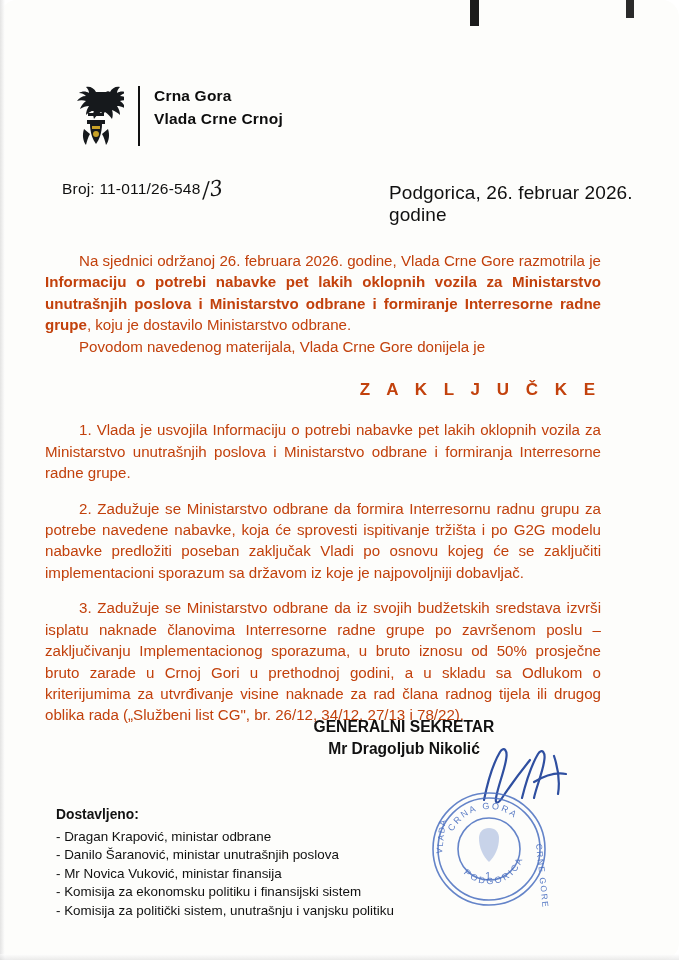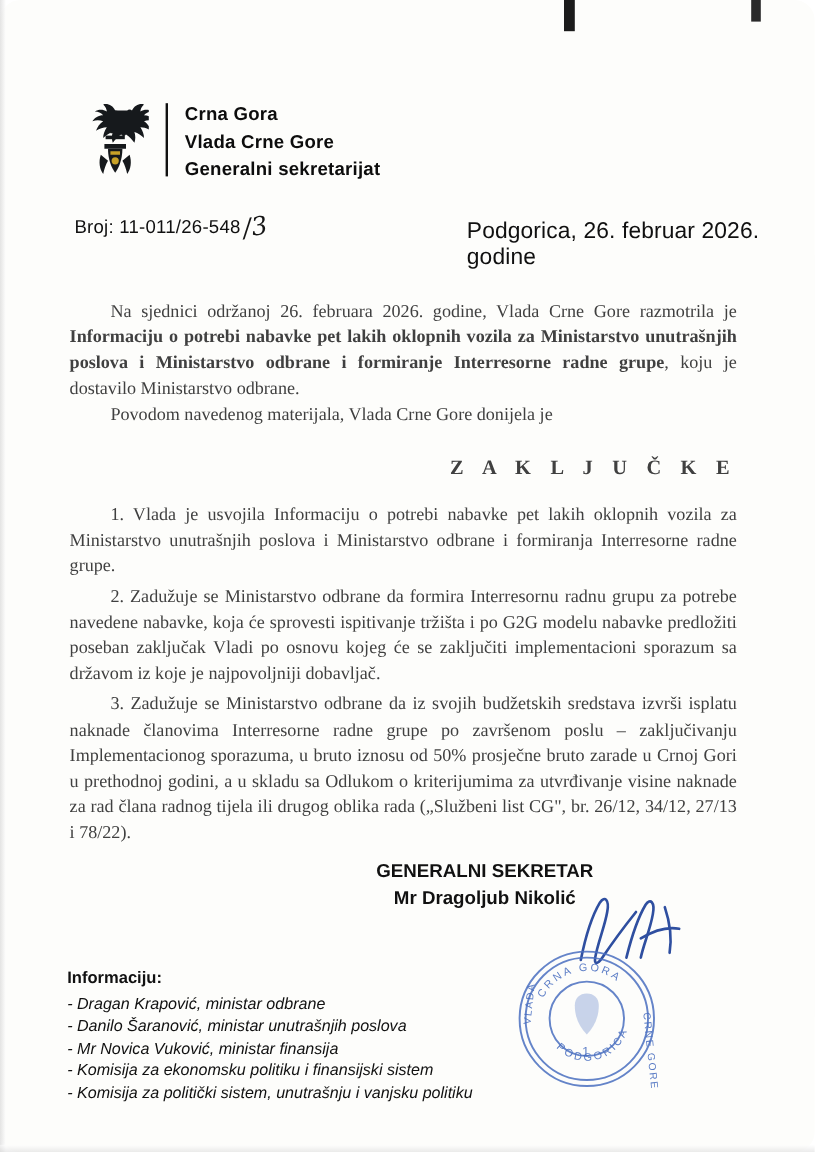--- a/index.html
+++ b/index.html
@@ -117,47 +117,46 @@
     left: 389px;
     font-size: 19px;
     color: #101010;
     letter-spacing: .1px;
   }
 
   
   .body {
     position: absolute;
     top: 250px;
-    left: 58px;
+    left: 45px;
     width: 556px;
     font-size: 15.1px;
     line-height: 21.4px;
-    color: #404040;
+    color: #c2410c;
     text-align: justify;
-    font-family: Liberation Serif, serif;
   }
   .body p {
     margin: 0 0 0 0;
   }
   .indent { text-indent: 34px; }
   .b { font-weight: bold; }
 
   .title {
     margin: 22px 0 19px 0;
     text-align: right;
     font-size: 17px;
     font-weight: bold;
     letter-spacing: 6px;
     text-indent: 0;
   }
 
   .para {
     margin-bottom: 0;
   }
-  .para + .para { margin-top: 4px; }
+  .para + .para { margin-top: 14px; }
 
   
   .sign {
     position: absolute;
     top: 716px;
     left: 0;
     width: 538px;
     text-align: center;
     padding-left: 270px;
     box-sizing: border-box;
@@ -197,21 +196,20 @@
   }
   .dist-title {
     font-weight: bold;
     font-size: 13.8px;
     margin-bottom: 3px;
   }
   .dist ul {
     list-style: none;
     margin: 0;
     padding: 0;
-    font-style: italic;
   }
   .dist li { white-space: nowrap; }
 </style>
 </head>
 <body>
 
 <div class="page">
 
   <div class="edge-left"></div>
   <div class="edge-bottom"></div>
@@ -233,22 +231,21 @@
         </g>
         <g fill="#c9a227">
           <path d="M24 44h8v3h-8z"></path>
           <circle cx="28" cy="52" r="3"></circle>
         </g>
       </svg>
     </div>
     <div class="header-rule"></div>
     <div class="header-lines">
       <div>Crna Gora</div>
-      <div>Vlada Crne Gore</div>
-      <div>Generalni sekretarijat</div>
+      <div>Vlada Crne Crnoj</div>
     </div>
   </div>
 
   <div class="meta-number">
     <span>Broj: 11-011/26-548</span><span class="handwritten">/3</span>
   </div>
   <div class="meta-place">Podgorica, 26. februar 2026. godine</div>
 
   <div class="body">
 
@@ -299,21 +296,21 @@
         <text x="108" y="56" transform="rotate(84 108 56)">CRNE GORE</text>
       </g>
       <g opacity="0.85" fill="#4a6fc0">
         <path d="M61 40c-6 0-10 4-10 10 0 10 4 18 10 24 6-6 10-14 10-24 0-6-4-10-10-10z" opacity="0.35"></path>
         <text x="57" y="92" font-family="'Liberation Sans', sans-serif" font-size="11">1</text>
       </g>
     </svg>
   </div>
 
   <div class="dist">
-    <div class="dist-title">Informaciju:</div>
+    <div class="dist-title">Dostavljeno:</div>
     <ul>
       <li>- Dragan Krapović, ministar odbrane</li>
       <li>- Danilo Šaranović, ministar unutrašnjih poslova</li>
       <li>- Mr Novica Vuković, ministar finansija</li>
       <li>- Komisija za ekonomsku politiku i finansijski sistem</li>
       <li>- Komisija za politički sistem, unutrašnju i vanjsku politiku</li>
     </ul>
   </div>
 
 </div>

